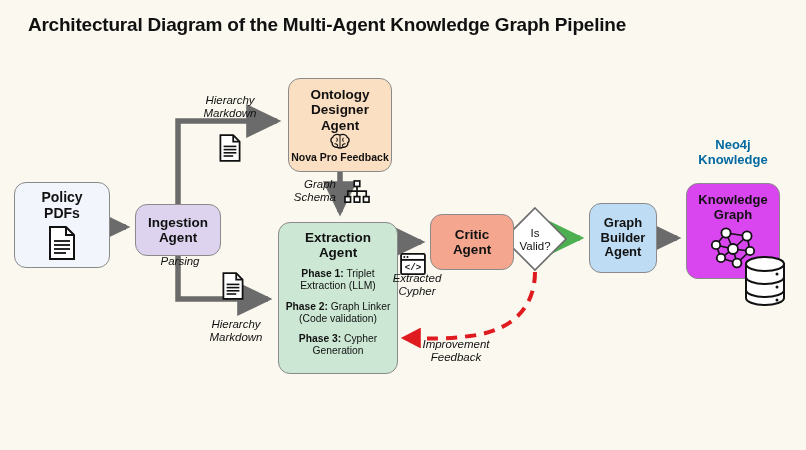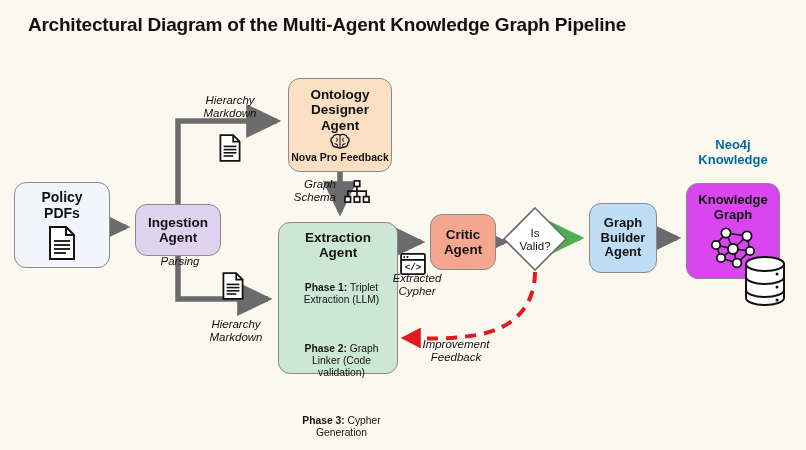--- a/index.html
+++ b/index.html
@@ -28,26 +28,26 @@
   #ingestion-agent{left:135px;top:204px;width:86px;height:52px;background:#ddd3ef;}
   #ingestion-agent .t{font-size:13.5px;font-weight:bold;line-height:1.12;}
 
   #ontology-agent{left:288px;top:78px;width:104px;height:94px;background:#fbdfc2;}
   #ontology-agent .t{font-size:13.5px;font-weight:bold;line-height:1.14;}
   #ontology-agent .sub{font-size:10.5px;font-weight:bold;margin-top:1px;}
 
   #extraction-agent{left:278px;top:222px;width:120px;height:152px;background:#cce8d4;
                     justify-content:flex-start;padding-top:7px;}
   #extraction-agent .t{font-size:13.5px;font-weight:bold;line-height:1.12;margin-bottom:4px;}
-  .phase{display:flex;align-items:center;width:106px;margin:18px 0;}
+  .phase{display:flex;align-items:center;width:106px;margin:4px 0;flex-direction:column;}
   .phase .bar{width:2px;background:#2f2f2f;margin-right:5px;flex:none;}
   .phase .ptxt{font-size:10.3px;line-height:1.18;text-align:center;flex:1;color:#111;}
   .phase .ptxt b{font-weight:bold;}
 
-  #critic-agent{left:430px;top:214px;width:66px;height:56px;background:#f4a68f;}
+  #critic-agent{left:430px;top:214px;width:84px;height:56px;background:#f4a68f;}
   #critic-agent .t{font-size:13.5px;font-weight:bold;line-height:1.14;}
 
   #graph-builder{left:589px;top:203px;width:68px;height:70px;background:#bedcf3;}
   #graph-builder .t{font-size:13px;font-weight:bold;line-height:1.14;}
 
   #knowledge-graph{left:686px;top:183px;width:94px;height:96px;background:#d946ef;}
   #knowledge-graph .t{font-size:13px;font-weight:bold;line-height:1.14;}
 
   #neo4j-label{position:absolute;left:676px;top:138px;width:114px;text-align:center;
                font-size:13px;font-weight:bold;line-height:1.15;color:#0369a1;}

